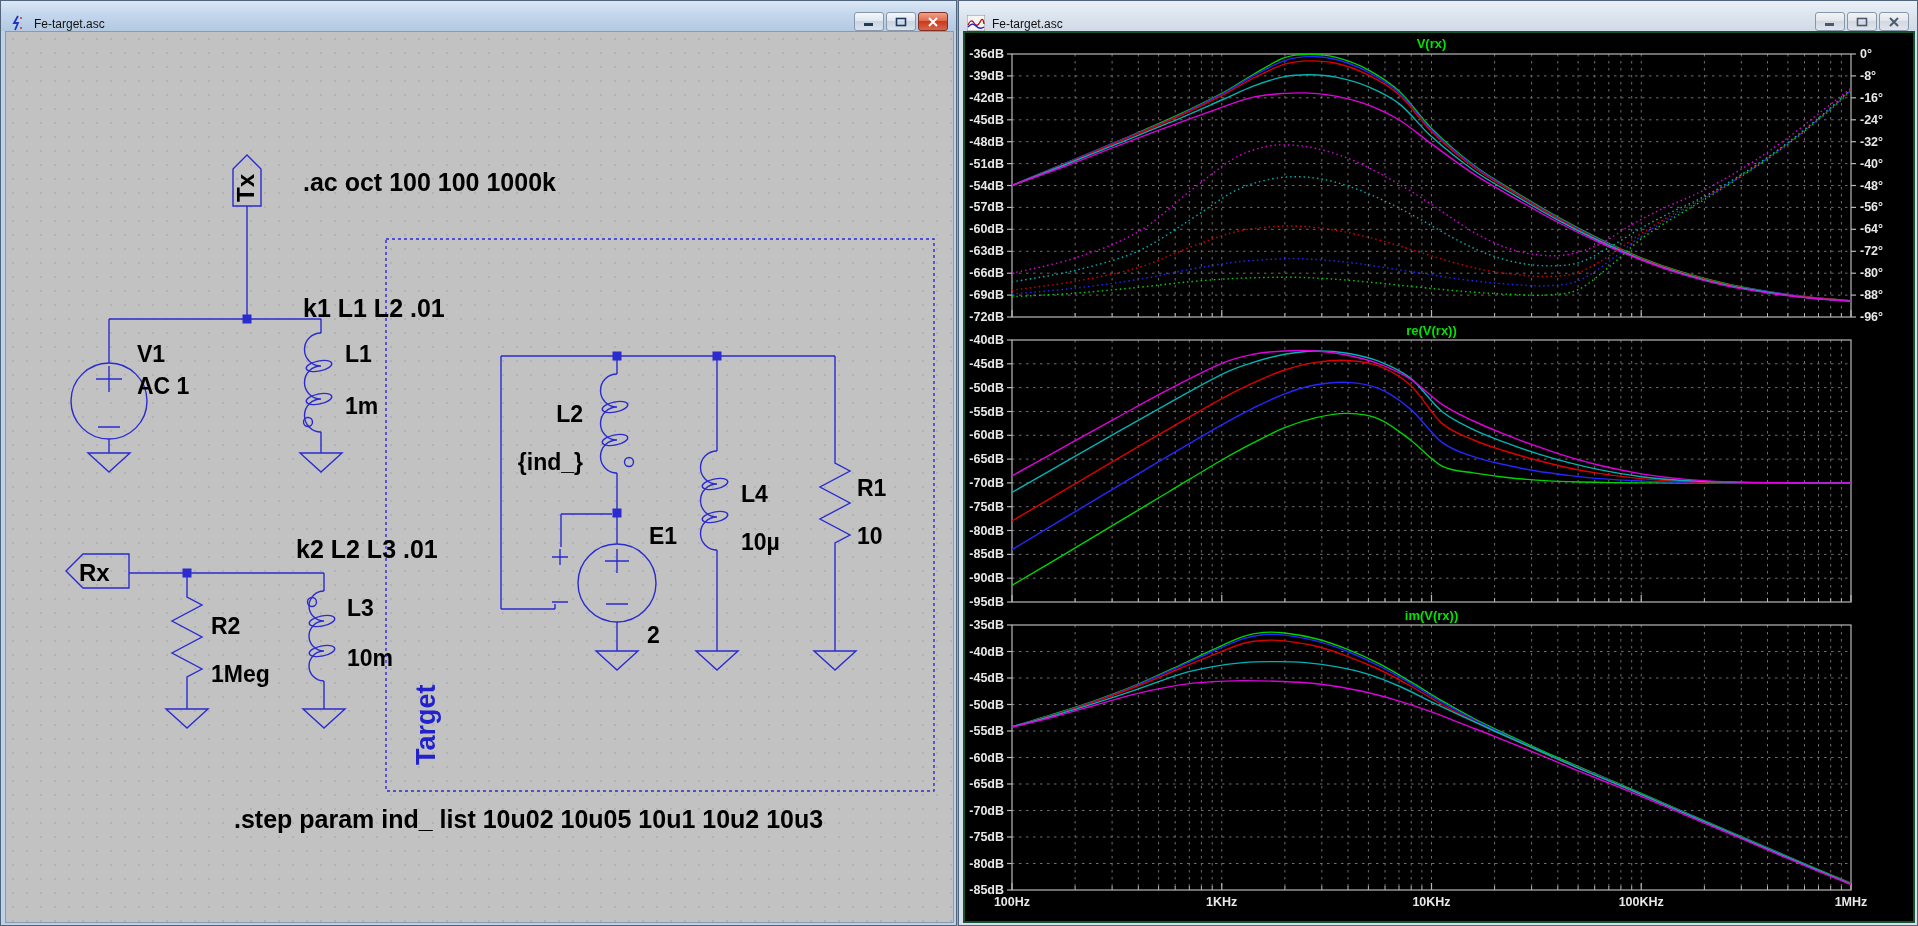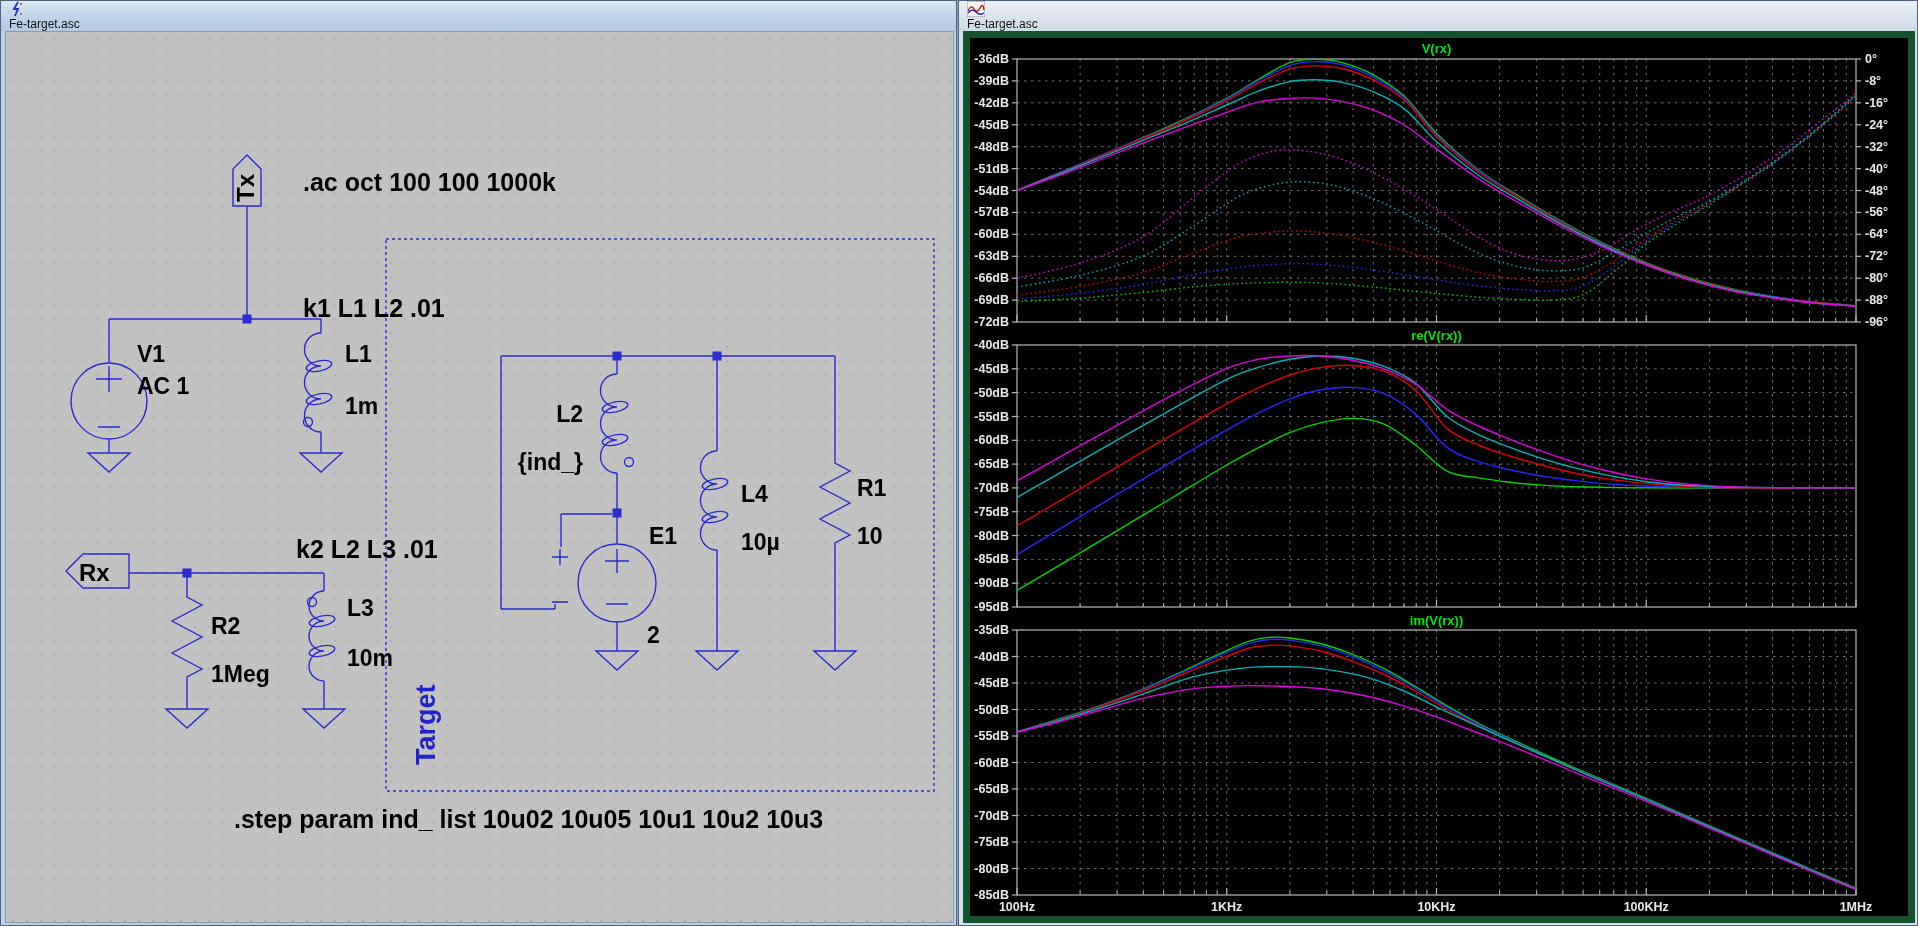--- a/index.html
+++ b/index.html
@@ -1,37 +1,37 @@
 <!DOCTYPE html>
 <html><head>
 <meta charset="utf-8">
 <style>
   html,body{margin:0;padding:0;background:#8ea5bd;width:1918px;height:926px;overflow:hidden;
     font-family:"Liberation Sans",sans-serif;}
   .window{position:absolute;border:1px solid #4f6variable;}
   .window{border:1px solid #50647c;box-sizing:border-box;}
   .win-left{left:0;top:0;width:957px;height:926px;background:#bdd1e8;}
   .win-right{left:958px;top:0;width:960px;height:926px;background:#d5dfeb;}
-  .titlebar{position:absolute;left:0;top:0;right:0;height:30px;display:flex;align-items:flex-start;
-    padding-left:8px;box-sizing:border-box;flex-direction:column;}
+  .titlebar{position:absolute;left:0;top:0;right:0;height:30px;display:flex;align-items:flex-end;
+    padding-left:8px;box-sizing:border-box;}
   .win-left .titlebar{background:linear-gradient(180deg,#dae7f5 0%,#c3d6ec 45%,#b3c9e2 100%);}
   .win-right .titlebar{background:linear-gradient(180deg,#eaf0f7 0%,#dde5ef 45%,#d0dae6 100%);}
   .app-icon{width:18px;height:16px;margin-right:7px;flex:0 0 auto;}
   .title-text{font-size:12px;color:#111;white-space:nowrap;}
   .win-buttons{margin-left:auto;margin-right:8px;display:flex;gap:2px;}
   .wbtn{width:30px;height:19px;border:1px solid #8796a8;border-radius:3px;display:flex;
     align-items:center;justify-content:center;box-sizing:border-box;
     background:linear-gradient(180deg,#f4f8fc,#dfe7f0 45%,#c9d5e2 50%,#dae3ee);}
   .wbtn.inactive{background:linear-gradient(180deg,#f2f4f7,#e2e6ec 45%,#d2d8e0 50%,#e0e5ec);}
   .wbtn.close-active{background:linear-gradient(180deg,#f0a08c,#e06a4c 45%,#c83b20 50%,#d9654a);
     border-color:#7e3023;}
   .client{position:absolute;left:4px;top:30px;box-sizing:border-box;}
   .client-sch{width:949px;height:892px;background-color:#c2c2c2;border:1px solid #8a99ab;
     background-image:radial-gradient(circle,#b2b2b2 0.8px,transparent 0.9px);background-size:14px 14px;}
-  .client-plot{width:952px;height:892px;background:#000;border:7px solid #14532d;}
+  .client-plot{width:952px;height:892px;background:#000;border:2px solid #14532d;}
   svg{display:block;}
   .sch-thin{stroke:#2b2bd0;fill:none;stroke-width:1.4;}
   .sch-fill{fill:#2b2bd0;stroke:none;}
   .sch-text{fill:#000;font-weight:bold;font-family:"Liberation Sans",sans-serif;}
   .sch-text-blue{fill:#2222cc;font-weight:bold;font-family:"Liberation Sans",sans-serif;}
 </style>
 </head>
 <body>
 
 <div class="window win-left">

